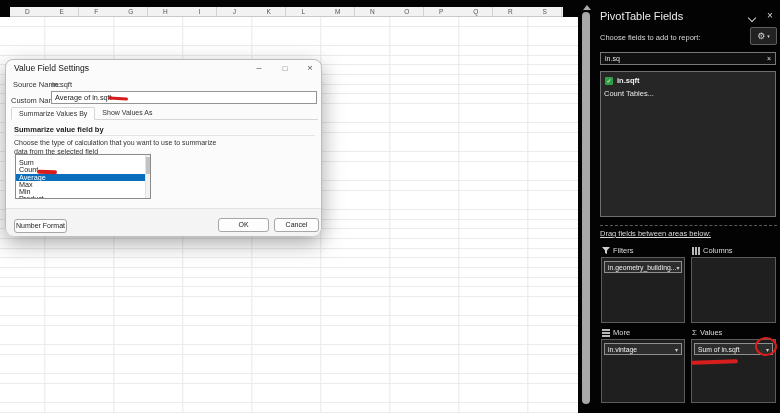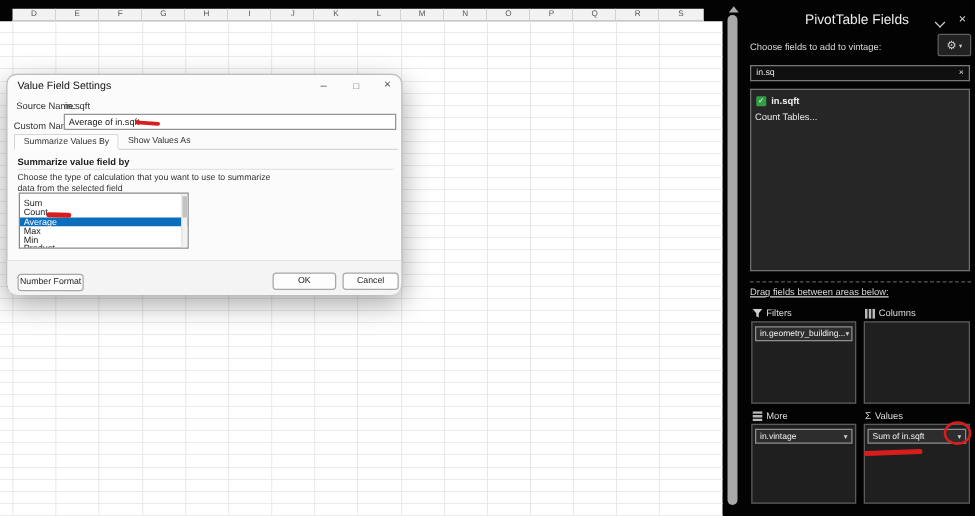--- a/index.html
+++ b/index.html
@@ -56,21 +56,21 @@
   .lb-thumb { position:absolute; right:0.5px; top:2px; width:4px; height:17px; background:#c2c2c2; }
   .dlg-footer { position:absolute; left:0; top:148px; width:100%; height:28px;
     background:#f4f4f4; border-top:1px solid #e2e2e2; border-radius:0 0 8px 8px; }
   .btn { position:absolute; border:1px solid #a7a7a7; border-radius:3px; background:#fdfdfd;
     font-size:7px; text-align:center; line-height:12px; color:#222; }
   .btn-nf { left:8px; top:159px; width:53px; height:14px; }
   .btn-ok { left:212px; top:158px; width:51px; height:14px; }
   .btn-cancel { left:268px; top:158px; width:45px; height:14px; }
 
   
-  .p-title { position:absolute; left:600px; top:10px; font-size:11px; color:#ececec;margin-left:44px; }
+  .p-title { position:absolute; left:600px; top:10px; font-size:11px; color:#ececec; }
   .p-chev { position:absolute; left:749px; top:15px; width:6px; height:6px;
     border-right:1.4px solid #cfcfcf; border-bottom:1.4px solid #cfcfcf; transform:rotate(45deg); }
   .p-close { position:absolute; left:764px; top:10px; width:12px; text-align:center;
     font-size:10px; color:#dcdcdc; }
   .p-choose { position:absolute; left:600px; top:33px; font-size:7.5px; color:#d8d8d8; }
   .p-gear { position:absolute; left:750px; top:27px; width:27px; height:18px;
     background:#222; border:1px solid #5f5f5f; border-radius:2px;
     display:flex; align-items:center; justify-content:center; gap:2px; color:#d5d5d5; }
   .p-gear .g { font-size:9px; line-height:9px; } .p-gear .a { font-size:5px; }
   .p-search { position:absolute; left:600px; top:52px; width:176px; height:13px;
@@ -164,21 +164,21 @@
 
     <div class="dlg-footer"></div>
     <div class="btn btn-nf">Number Format</div>
     <div class="btn btn-ok">OK</div>
     <div class="btn btn-cancel">Cancel</div>
   </div>
 
   <div class="p-title">PivotTable Fields</div>
   <div class="p-chev"></div>
   <div class="p-close">×</div>
-  <div class="p-choose">Choose fields to add to vintage:</div>
+  <div class="p-choose">Choose fields to add to report:</div>
   <div class="p-gear">
     <span class="g">⚙</span>
     <span class="a">▾</span>
   </div>
   <div class="p-search">
     <span>in.sq</span>
     <span>×</span>
   </div>
 
   <div class="p-fieldbox">

